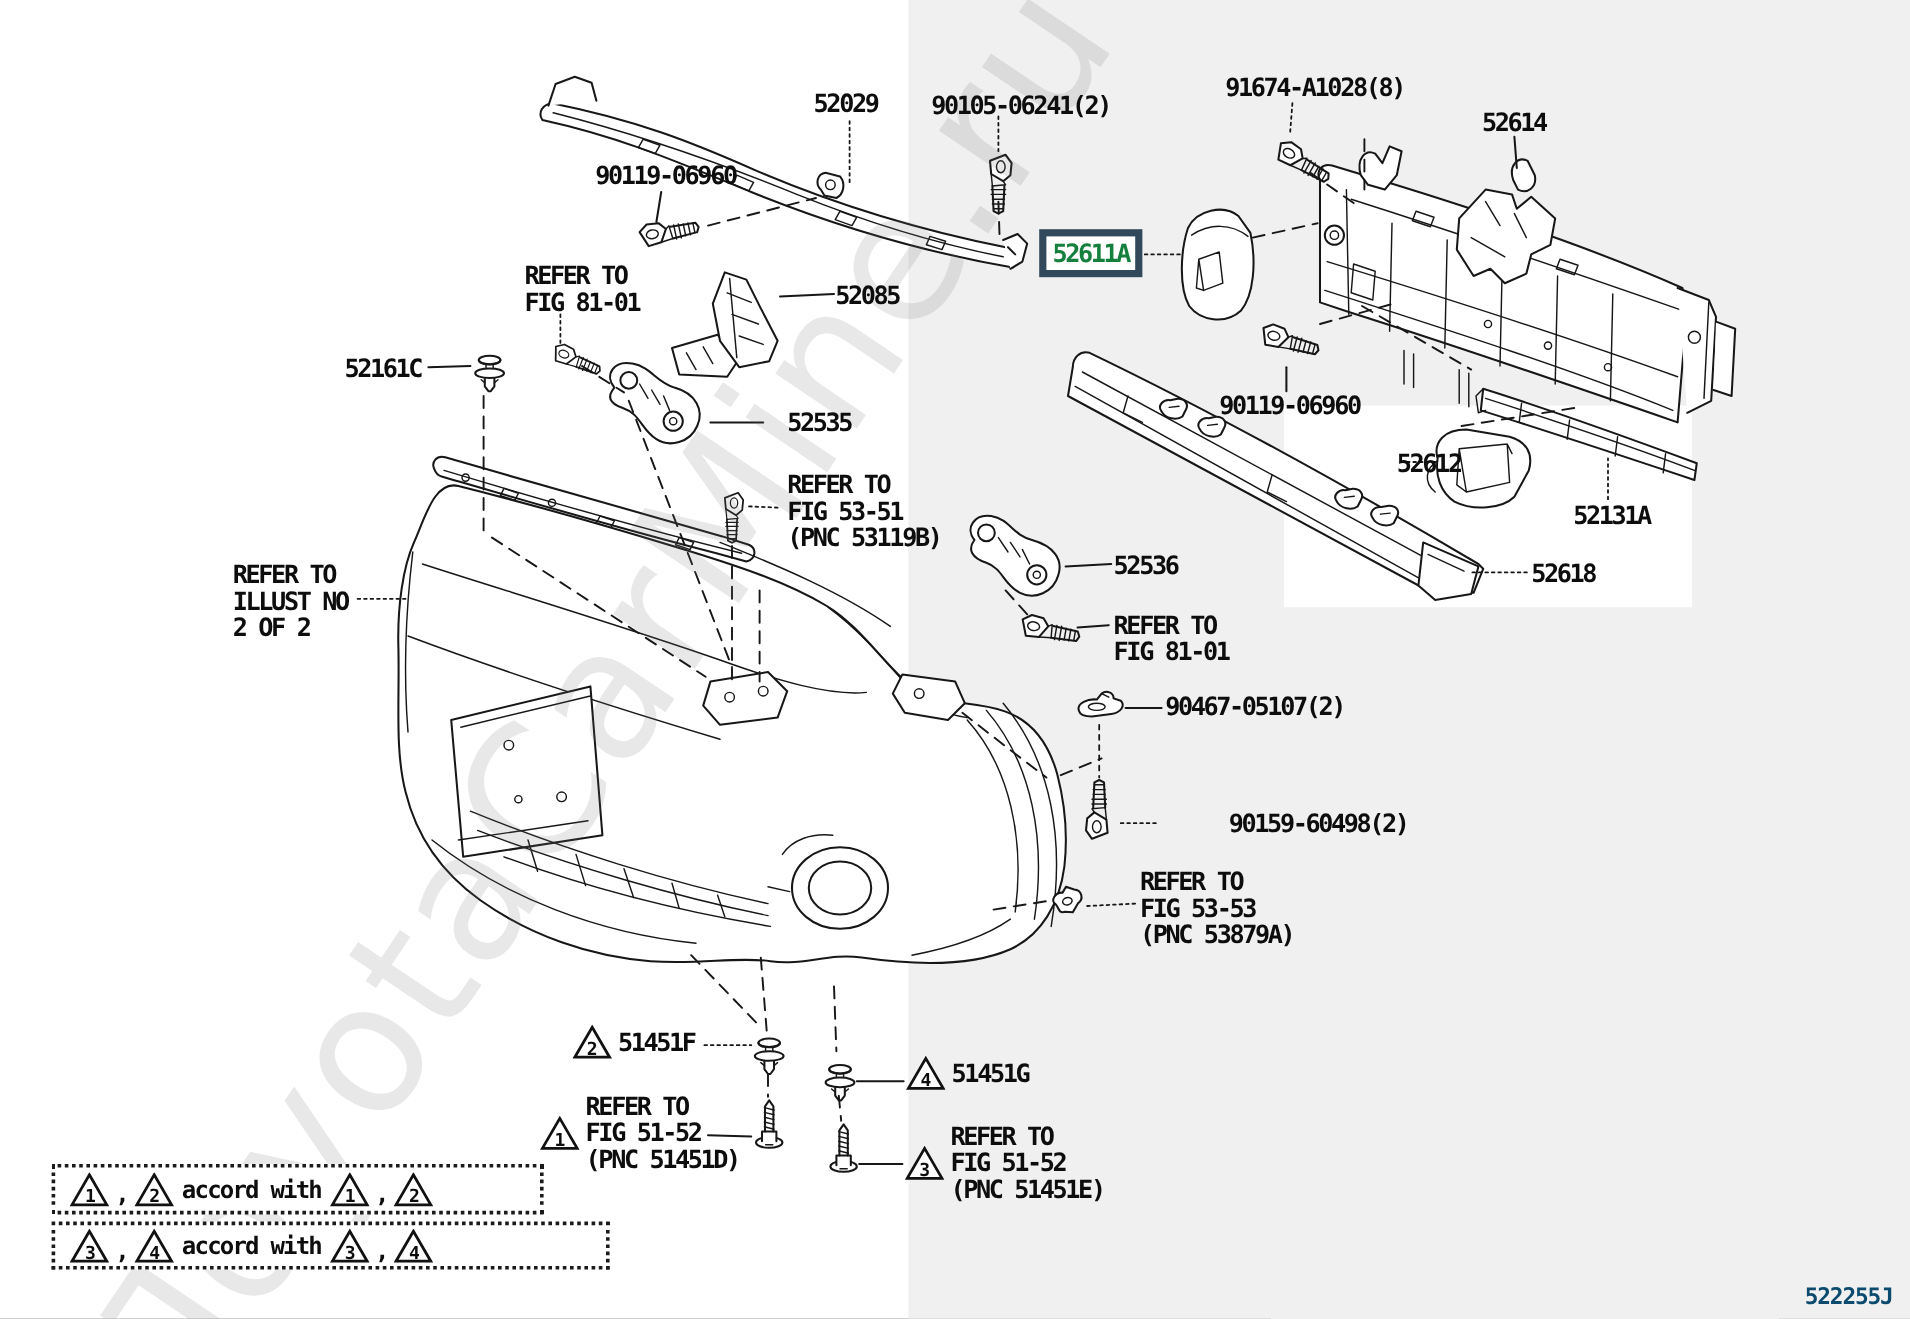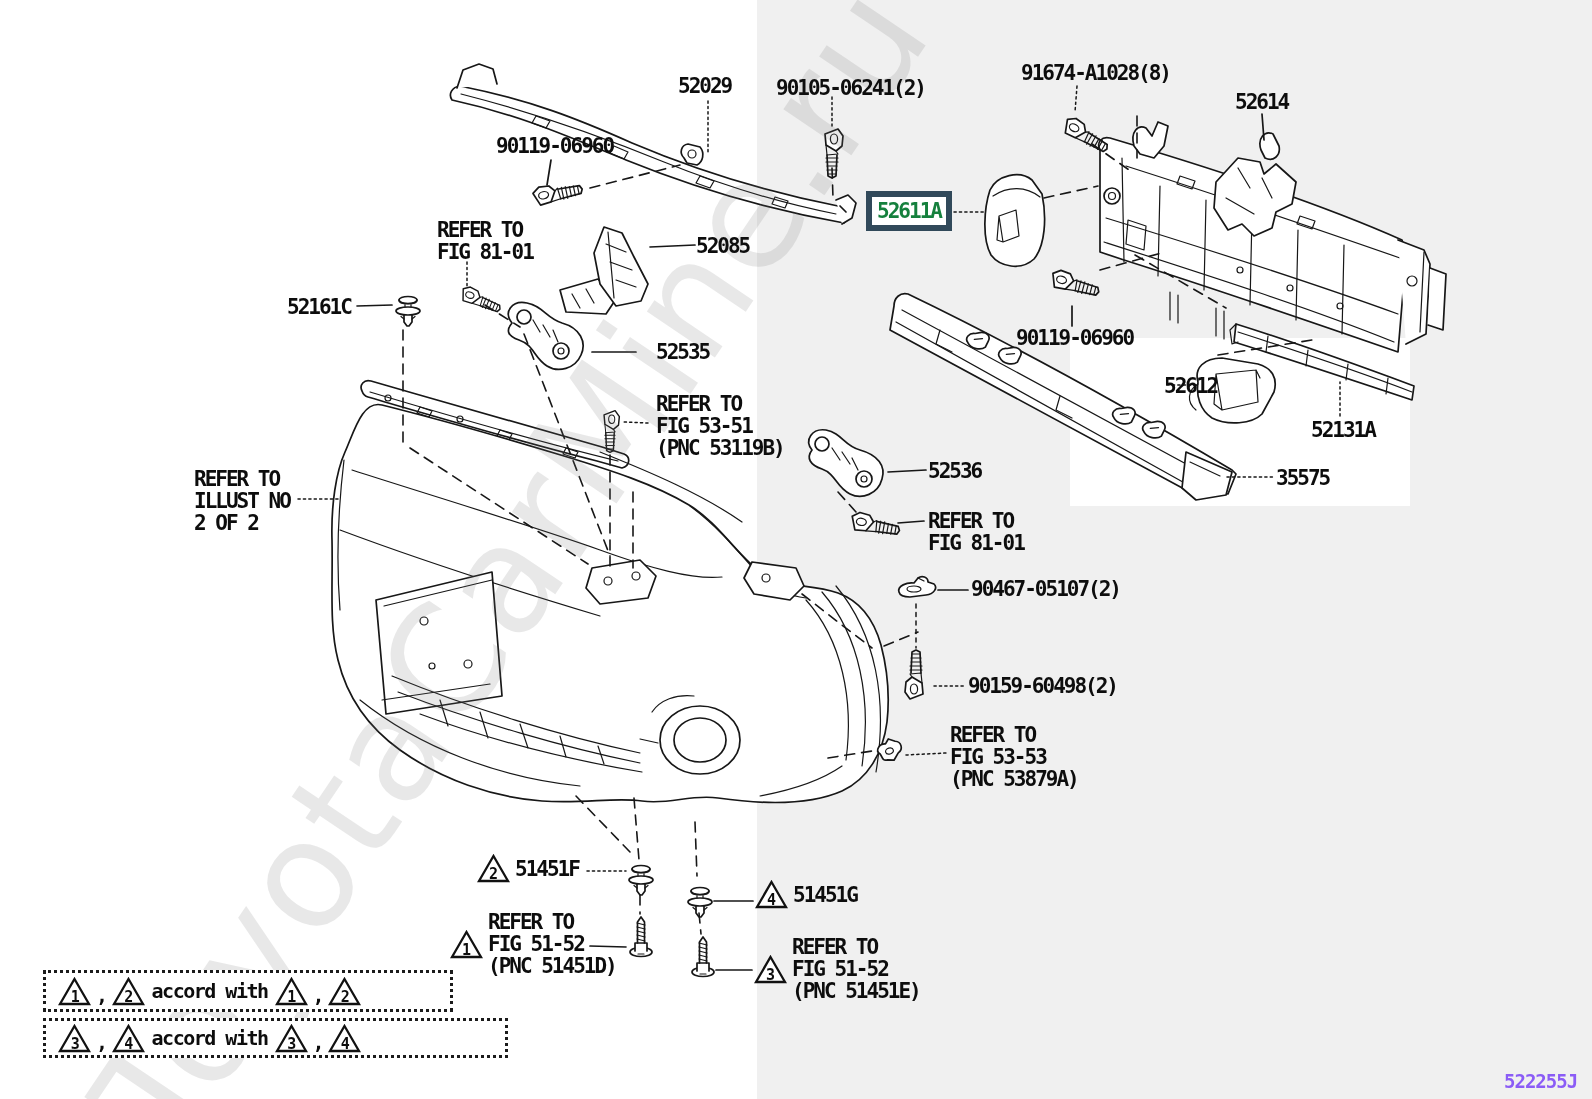--- a/index.html
+++ b/index.html
@@ -26,21 +26,21 @@
           font:700 15px/17px "DejaVu Sans Mono",monospace;font-style:normal;color:#0d0d0d;}
   .hibox{position:absolute;left:866px;top:191px;width:86px;height:40px;z-index:4;
          background:#fff;border:6px solid #31495a;box-sizing:border-box;
          display:flex;align-items:center;justify-content:center;}
   .hibox .t{font:700 21px "DejaVu Sans Mono",monospace;letter-spacing:-2px;color:#15803d;}
   .legend{position:absolute;z-index:4;background:#fff;border:3px dotted #1b1b1b;
           box-sizing:border-box;display:flex;align-items:center;padding:0 12px;gap:7px;
           font:700 20px "DejaVu Sans Mono",monospace;letter-spacing:-1.5px;color:#0d0d0d;}
   .legend .sep{margin:8px -2px 0 -2px;}
   .code{position:absolute;left:1504px;top:1070px;z-index:4;
-        font:700 19px "DejaVu Sans Mono",monospace;letter-spacing:-1px;color:#8b5cf6;}
+        font:700 19px "DejaVu Sans Mono",monospace;letter-spacing:-1px;color:#0c4a6e;}
 </style>
 </head>
 <body>
 
 <div class="canvas">
   <div class="bg-right"></div>
   <div class="watermark">ToyotaCarMine.ru</div>
 
   <svg class="art" width="1592" height="1099" viewBox="0 0 1592 1099">
     <defs>
@@ -307,25 +307,25 @@
   <div class="hibox">
     <span class="t">52611A</span>
   </div>
 
   <div class="lbl" style="left:1021px;top:62px">91674-A1028(8)</div>
   <div class="lbl" style="left:1235px;top:91px">52614</div>
   <div class="lbl" style="left:1016px;top:327px">90119-06960</div>
   <div class="lbl" style="left:1164px;top:375px">52612</div>
   <div class="lbl" style="left:1311px;top:419px">52131A</div>
   <div class="lbl" style="left:928px;top:460px">52536</div>
-  <div class="lbl" style="left:1276px;top:467px">35575</div>
+  <div class="lbl" style="left:1276px;top:467px">52618</div>
   <div class="lbl" style="left:928px;top:510px">REFER TO
 FIG 81-01</div>
   <div class="lbl" style="left:971px;top:578px">90467-05107(2)</div>
-  <div class="lbl" style="left:968px;top:675px">90159-60498(2)</div>
+  <div class="lbl" style="left:1024px;top:675px">90159-60498(2)</div>
   <div class="lbl" style="left:950px;top:724px">REFER TO
 FIG 53-53
 (PNC 53879A)</div>
 
   <div class="mk" style="left:477px;top:854px">
     <span class="tri">
       <svg width="33" height="29" viewBox="0 0 33 29">
           <polygon points="16.5,2 31,27 2,27" fill="#fff" stroke="#111" stroke-width="2.3"></polygon>
         </svg>
       <i class="n">2</i>

